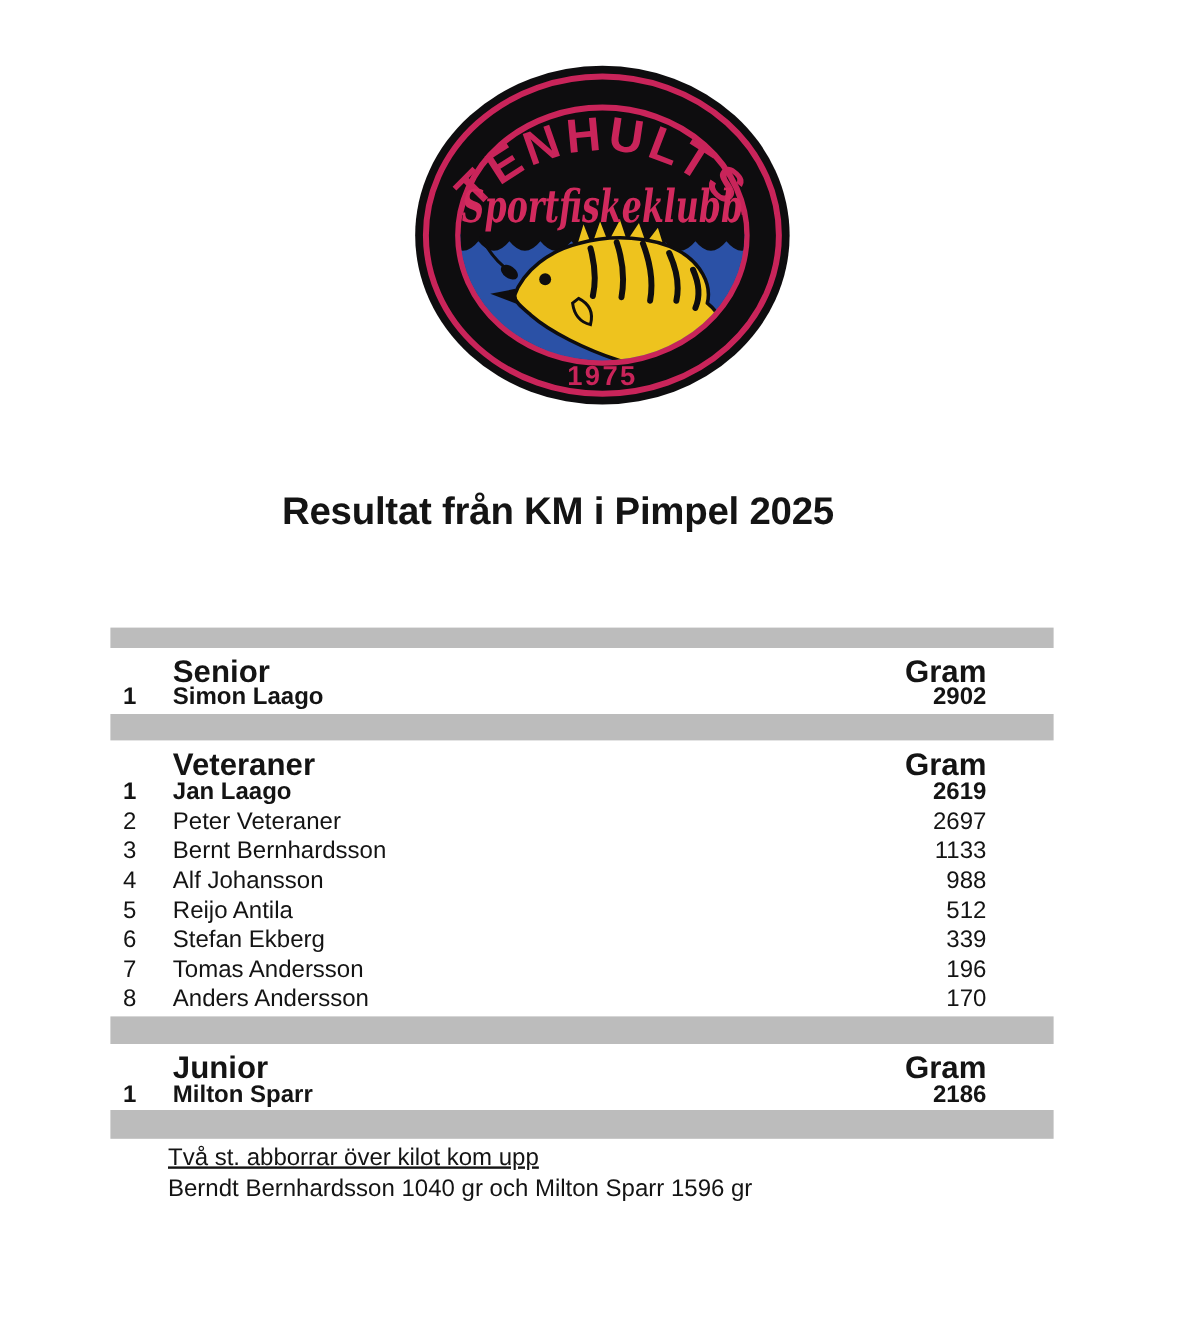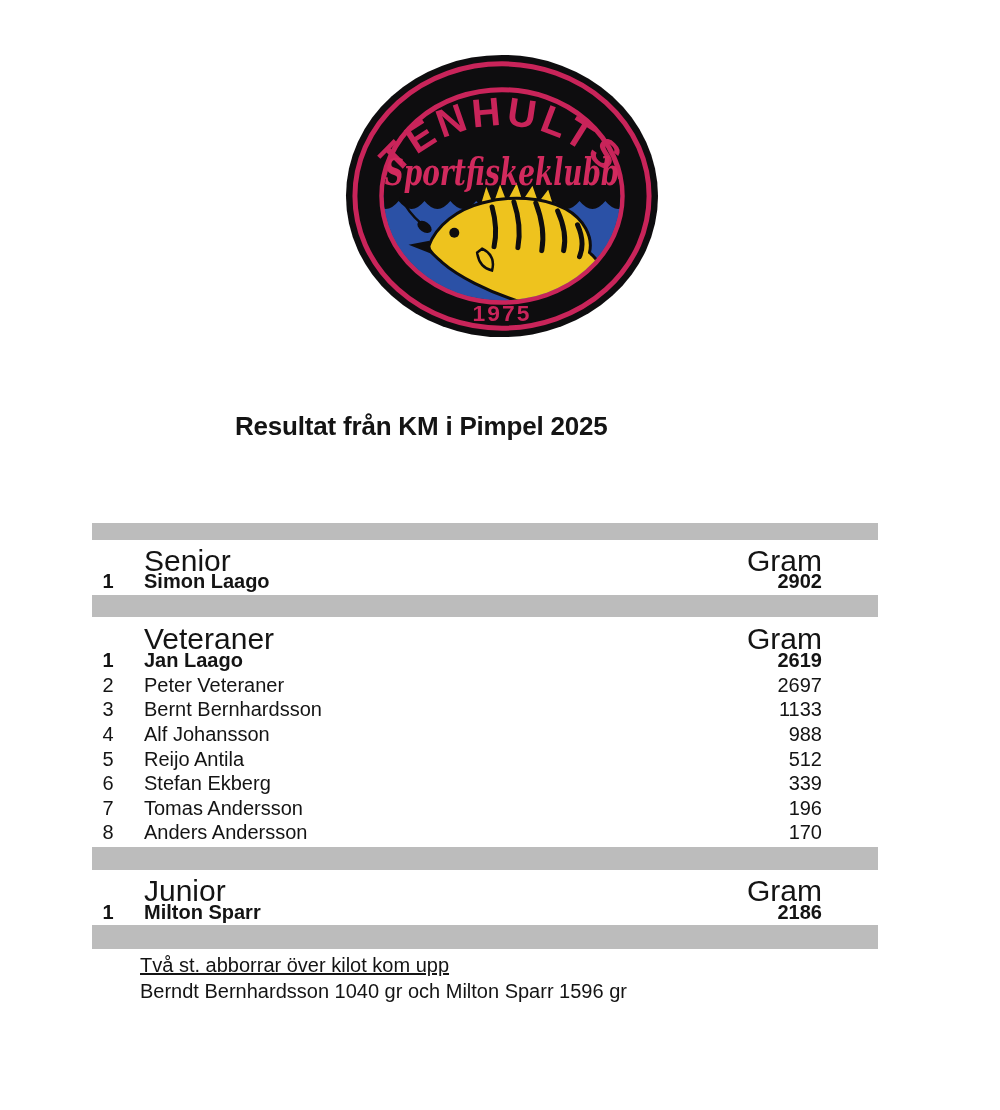--- a/index.html
+++ b/index.html
@@ -15,21 +15,21 @@
   
   .logo{
     position:absolute;
     left:343px; top:50px;
     width:318px; height:292px;
   }
   
   .title{
     position:absolute;
     left:235px; top:407px;
-    font-size:26px;
+    font-size:32px;
     font-weight:bold;
     line-height:39px;
     letter-spacing:-0.2px;
     white-space:nowrap;
   }
   
   .band{
     position:absolute;
     left:92px;
     width:786px;
@@ -55,21 +55,21 @@
   }
   .trow .name{
     position:absolute;
     left:52px;
   }
   .trow .gram{
     position:absolute;
     left:620px; width:110px;
     text-align:right;
   }
-  .hdr{font-weight:normal;font-size:30px;}
+  .hdr{font-weight:bold;font-size:26px;}
   .b{font-weight:bold;}
   .r-senior-h {top:544px;}
   .r-senior-1 {top:570px;}
   .r-vet-h    {top:622px;}
   .r-vet-1    {top:649px;}
   .r-vet-2    {top:674px;}
   .r-vet-3    {top:698px;}
   .r-vet-4    {top:723px;}
   .r-vet-5    {top:748px;}
   .r-vet-6    {top:772px;}

